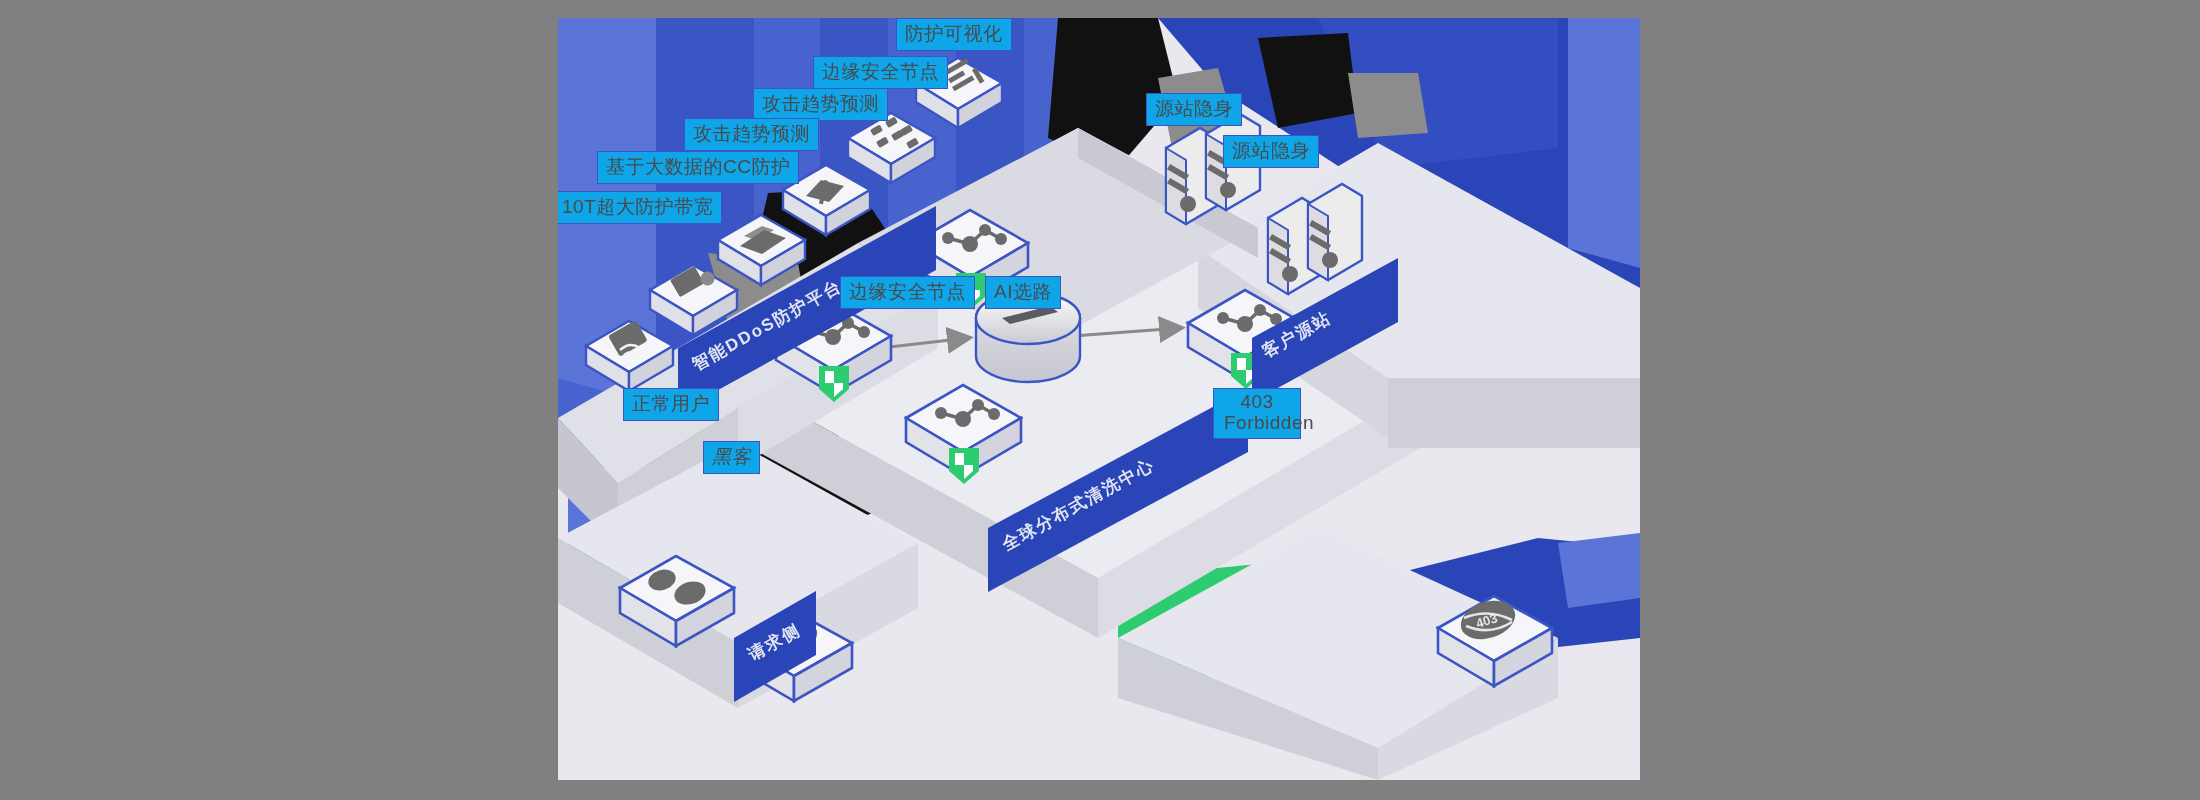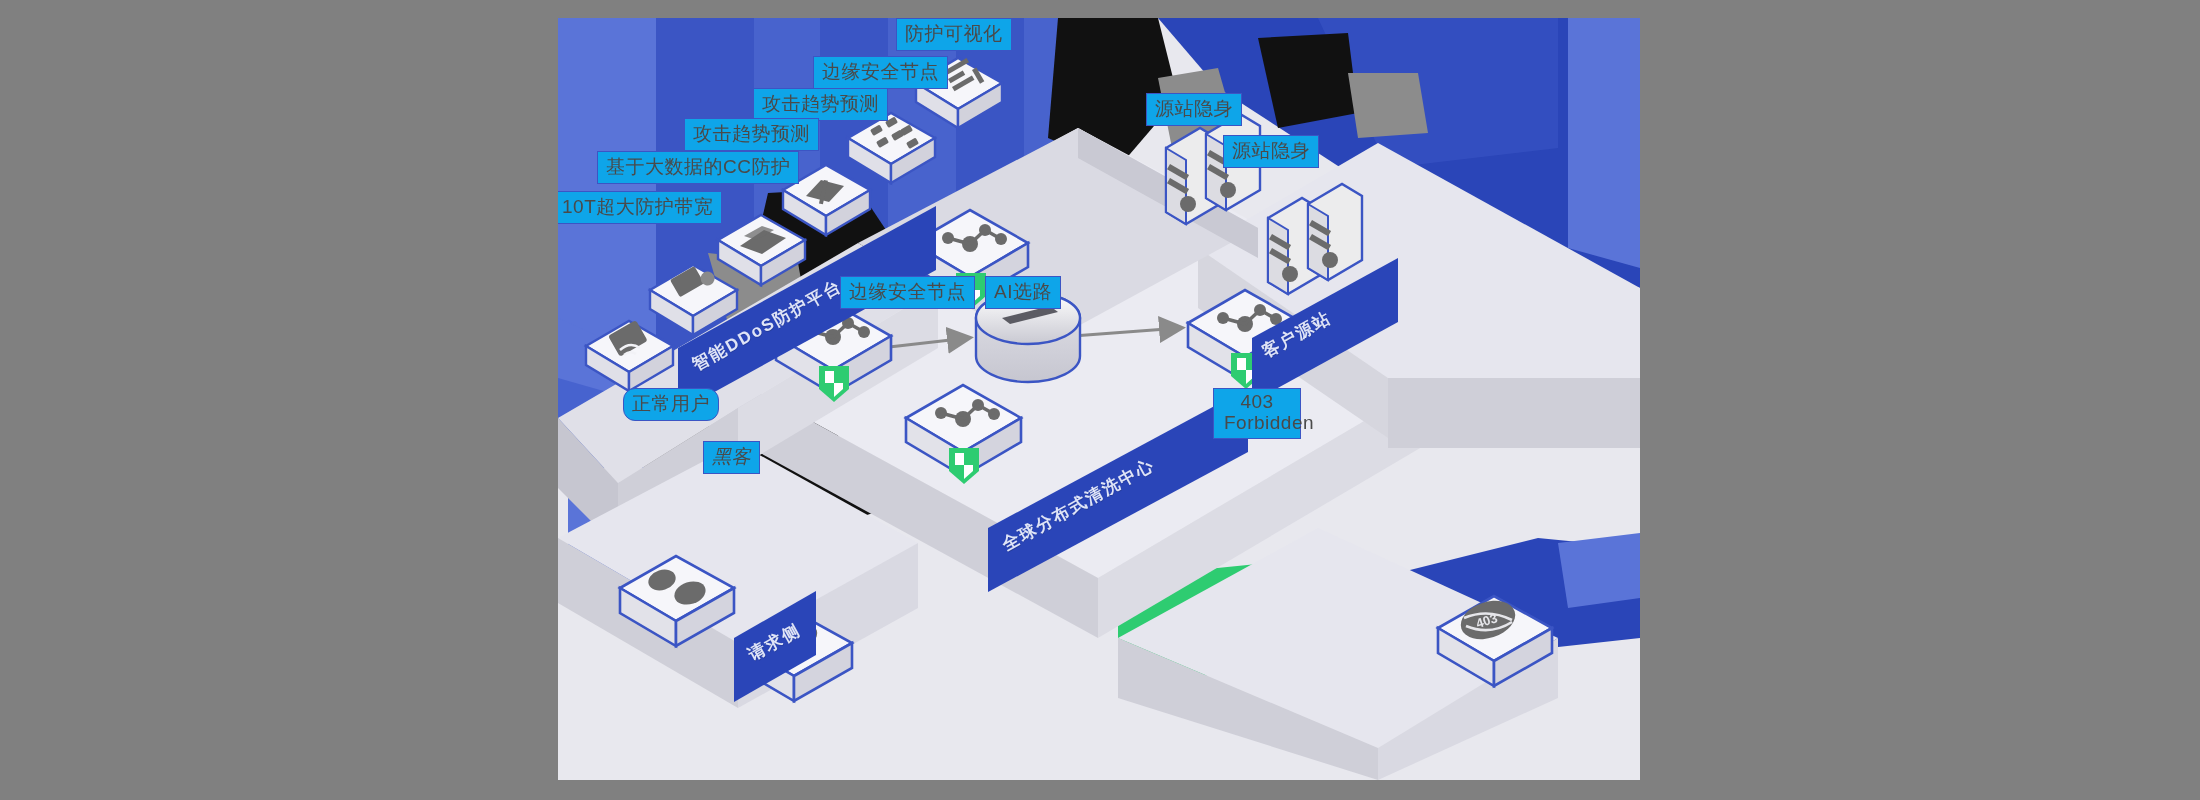--- a/index.html
+++ b/index.html
@@ -400,21 +400,21 @@
     <div class="chip noselect" style="left:-5px;top:173px;">10T超大防护带宽</div>
 
     <div class="chip noselect" style="left:588px;top:75px;">源站隐身</div>
 
     <div class="chip noselect" style="left:665px;top:117px;">源站隐身</div>
 
     <div class="chip noselect" style="left:258px;top:258px;margin-left:24px;">边缘安全节点</div>
 
     <div class="chip noselect" style="left:415px;top:258px;margin-left:12px;">AI选路</div>
 
-    <div class="chip noselect" style="left:65px;top:370px;border-radius:12px;">正常用户</div>
+    <div class="chip noselect" style="left:65px;top:370px;">正常用户</div>
 
     <div class="chip noselect" style="left:145px;top:423px;font-style:italic;">黑客</div>
 
     <div class="chip two noselect" style="left:655px;top:370px;width:88px;">
       <span>403</span><br>
       <span>Forbidden</span>
     </div>
 
     <div class="banner noselect" style="left:130px;top:338px;transform:rotate(-29deg);">
       <span class="txt">智能DDoS防护平台</span>

